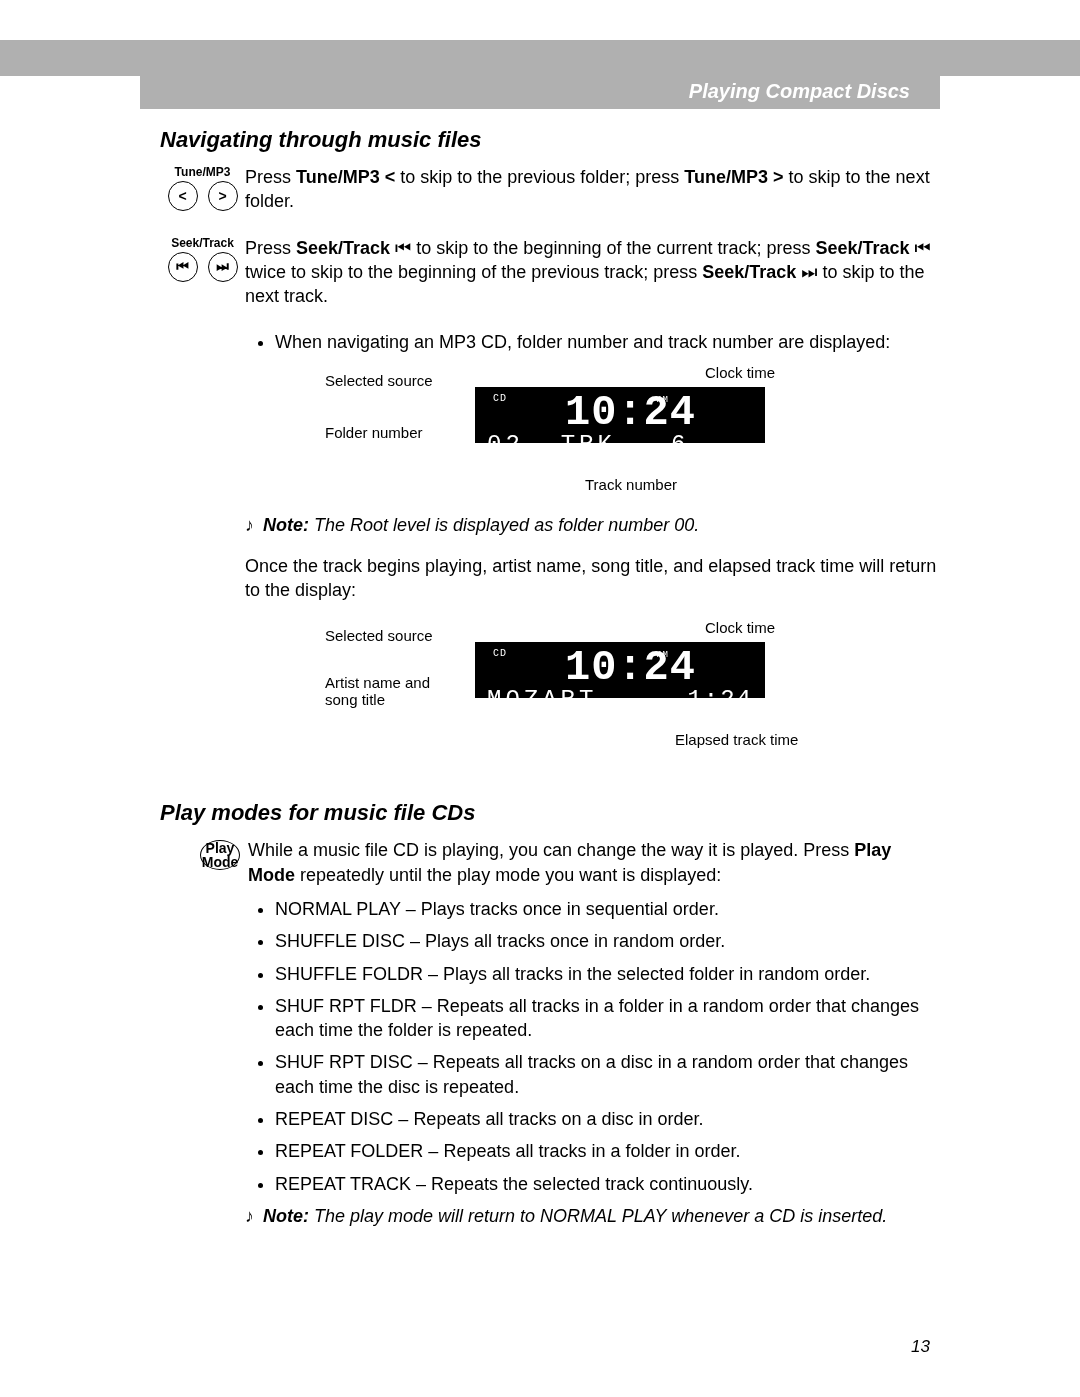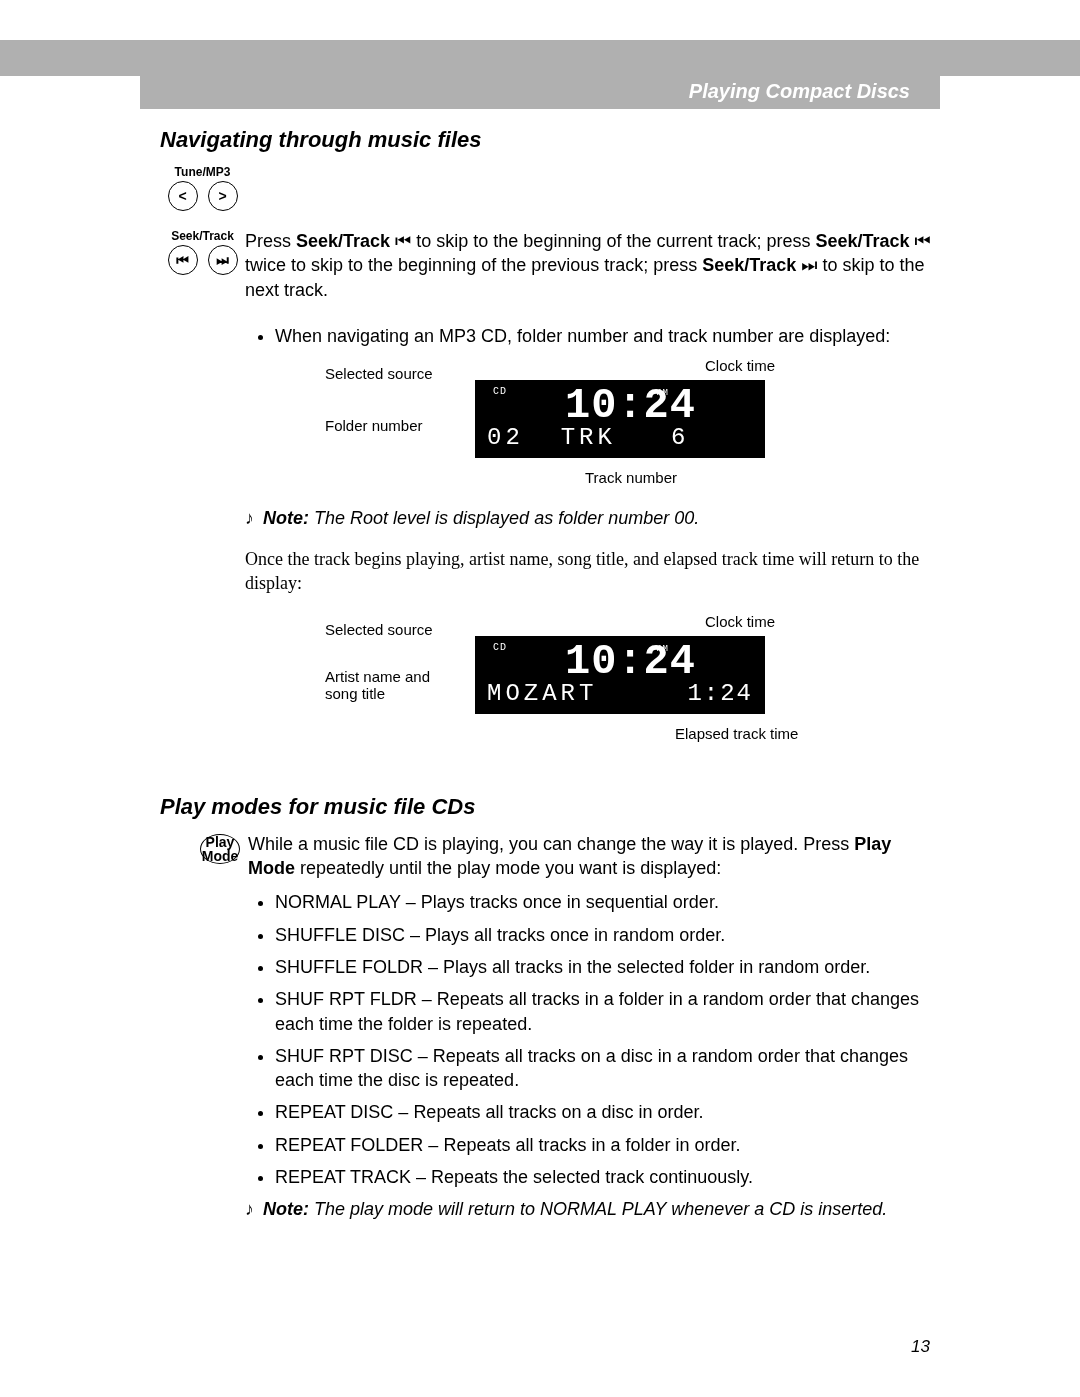--- a/index.html
+++ b/index.html
@@ -90,21 +90,21 @@
   .note-text { font-style: italic; }
   .display-wrap {
     position: relative;
     width: 580px;
     margin: 10px 0 20px 60px;
     height: 130px;
   }
   .lcd {
     position: absolute;
     left: 170px; top: 22px;
-    width: 290px; height: 78px;
+    width: 290px; height: 56px;
     background: #000;
     color: #fff;
     font-family: "Courier New", monospace;
   }
   .lcd .src { position:absolute; left:18px; top:6px; font-size:10px; letter-spacing:1px; }
   .lcd .clock { position:absolute; left:90px; top:2px; font-size:42px; letter-spacing:1px; font-weight:bold; }
   .lcd .ampm { position:absolute; left:182px; top:8px; font-size:9px; }
   .lcd .line2 { position:absolute; left:12px; top:44px; font-size:24px; letter-spacing:4px;text-align:right; }
   .lcd .line2b { position:absolute; right:12px; top:44px; font-size:24px; letter-spacing:2px; }
   .callout { position:absolute; font-size:15px; line-height:1.1; }
@@ -128,20 +128,25 @@
 
   <h2>Navigating through music files</h2>
 
   <div class="row">
     <div class="icon-col">
       <div class="small-label">Tune/MP3</div>
       <div class="twin-btn">
         <div class="circ">&lt;</div>
         <div class="circ">&gt;</div>
       </div>
+    </div>
+    <div class="text-col">
+      <p>
+        <span>Press </span><b>Tune/MP3 &lt;</b><span> to skip to the previous folder; press </span><b>Tune/MP3 &gt;</b><span> to skip to the next folder.</span>
+      </p>
     </div>
   </div>
 
   <div class="row">
     <div class="icon-col">
       <div class="small-label">Seek/Track</div>
       <div class="twin-btn">
         <div class="circ glyph">⏮</div>
         <div class="circ glyph">⏭</div>
       </div>
@@ -171,21 +176,21 @@
           <span>02</span>&nbsp;&nbsp;<span>TRK</span>&nbsp;&nbsp;&nbsp;<span>6</span>
         </div>
       </div>
     </div>
 
     <div class="note">
       <span class="note-icon">♪</span>
       <span class="note-label">Note:</span><span class="note-text"> The Root level is displayed as folder number 00.</span>
     </div>
 
-    <p style="line-height:1.35;font-family:Liberation Serif, serif;">Once the track begins playing, artist name, song title, and elapsed track time will return to the display:</p>
+    <p style="line-height:1.35;">Once the track begins playing, artist name, song title, and elapsed track time will return to the display:</p>
 
     <div class="display-wrap" style="height:150px;">
       <div class="callout" style="left:20px; top:8px;">Selected source</div>
       <div class="callout" style="left:400px; top:0px;">Clock time</div>
       <div class="callout" style="left:20px; top:55px;">Artist name and</div>
       <div class="callout" style="left:20px; top:72px;">song title</div>
       <div class="callout" style="left:370px; top:112px;">Elapsed track time</div>
       <div class="lcd">
         <div class="src">CD</div>
         <div class="clock">10:24</div>

